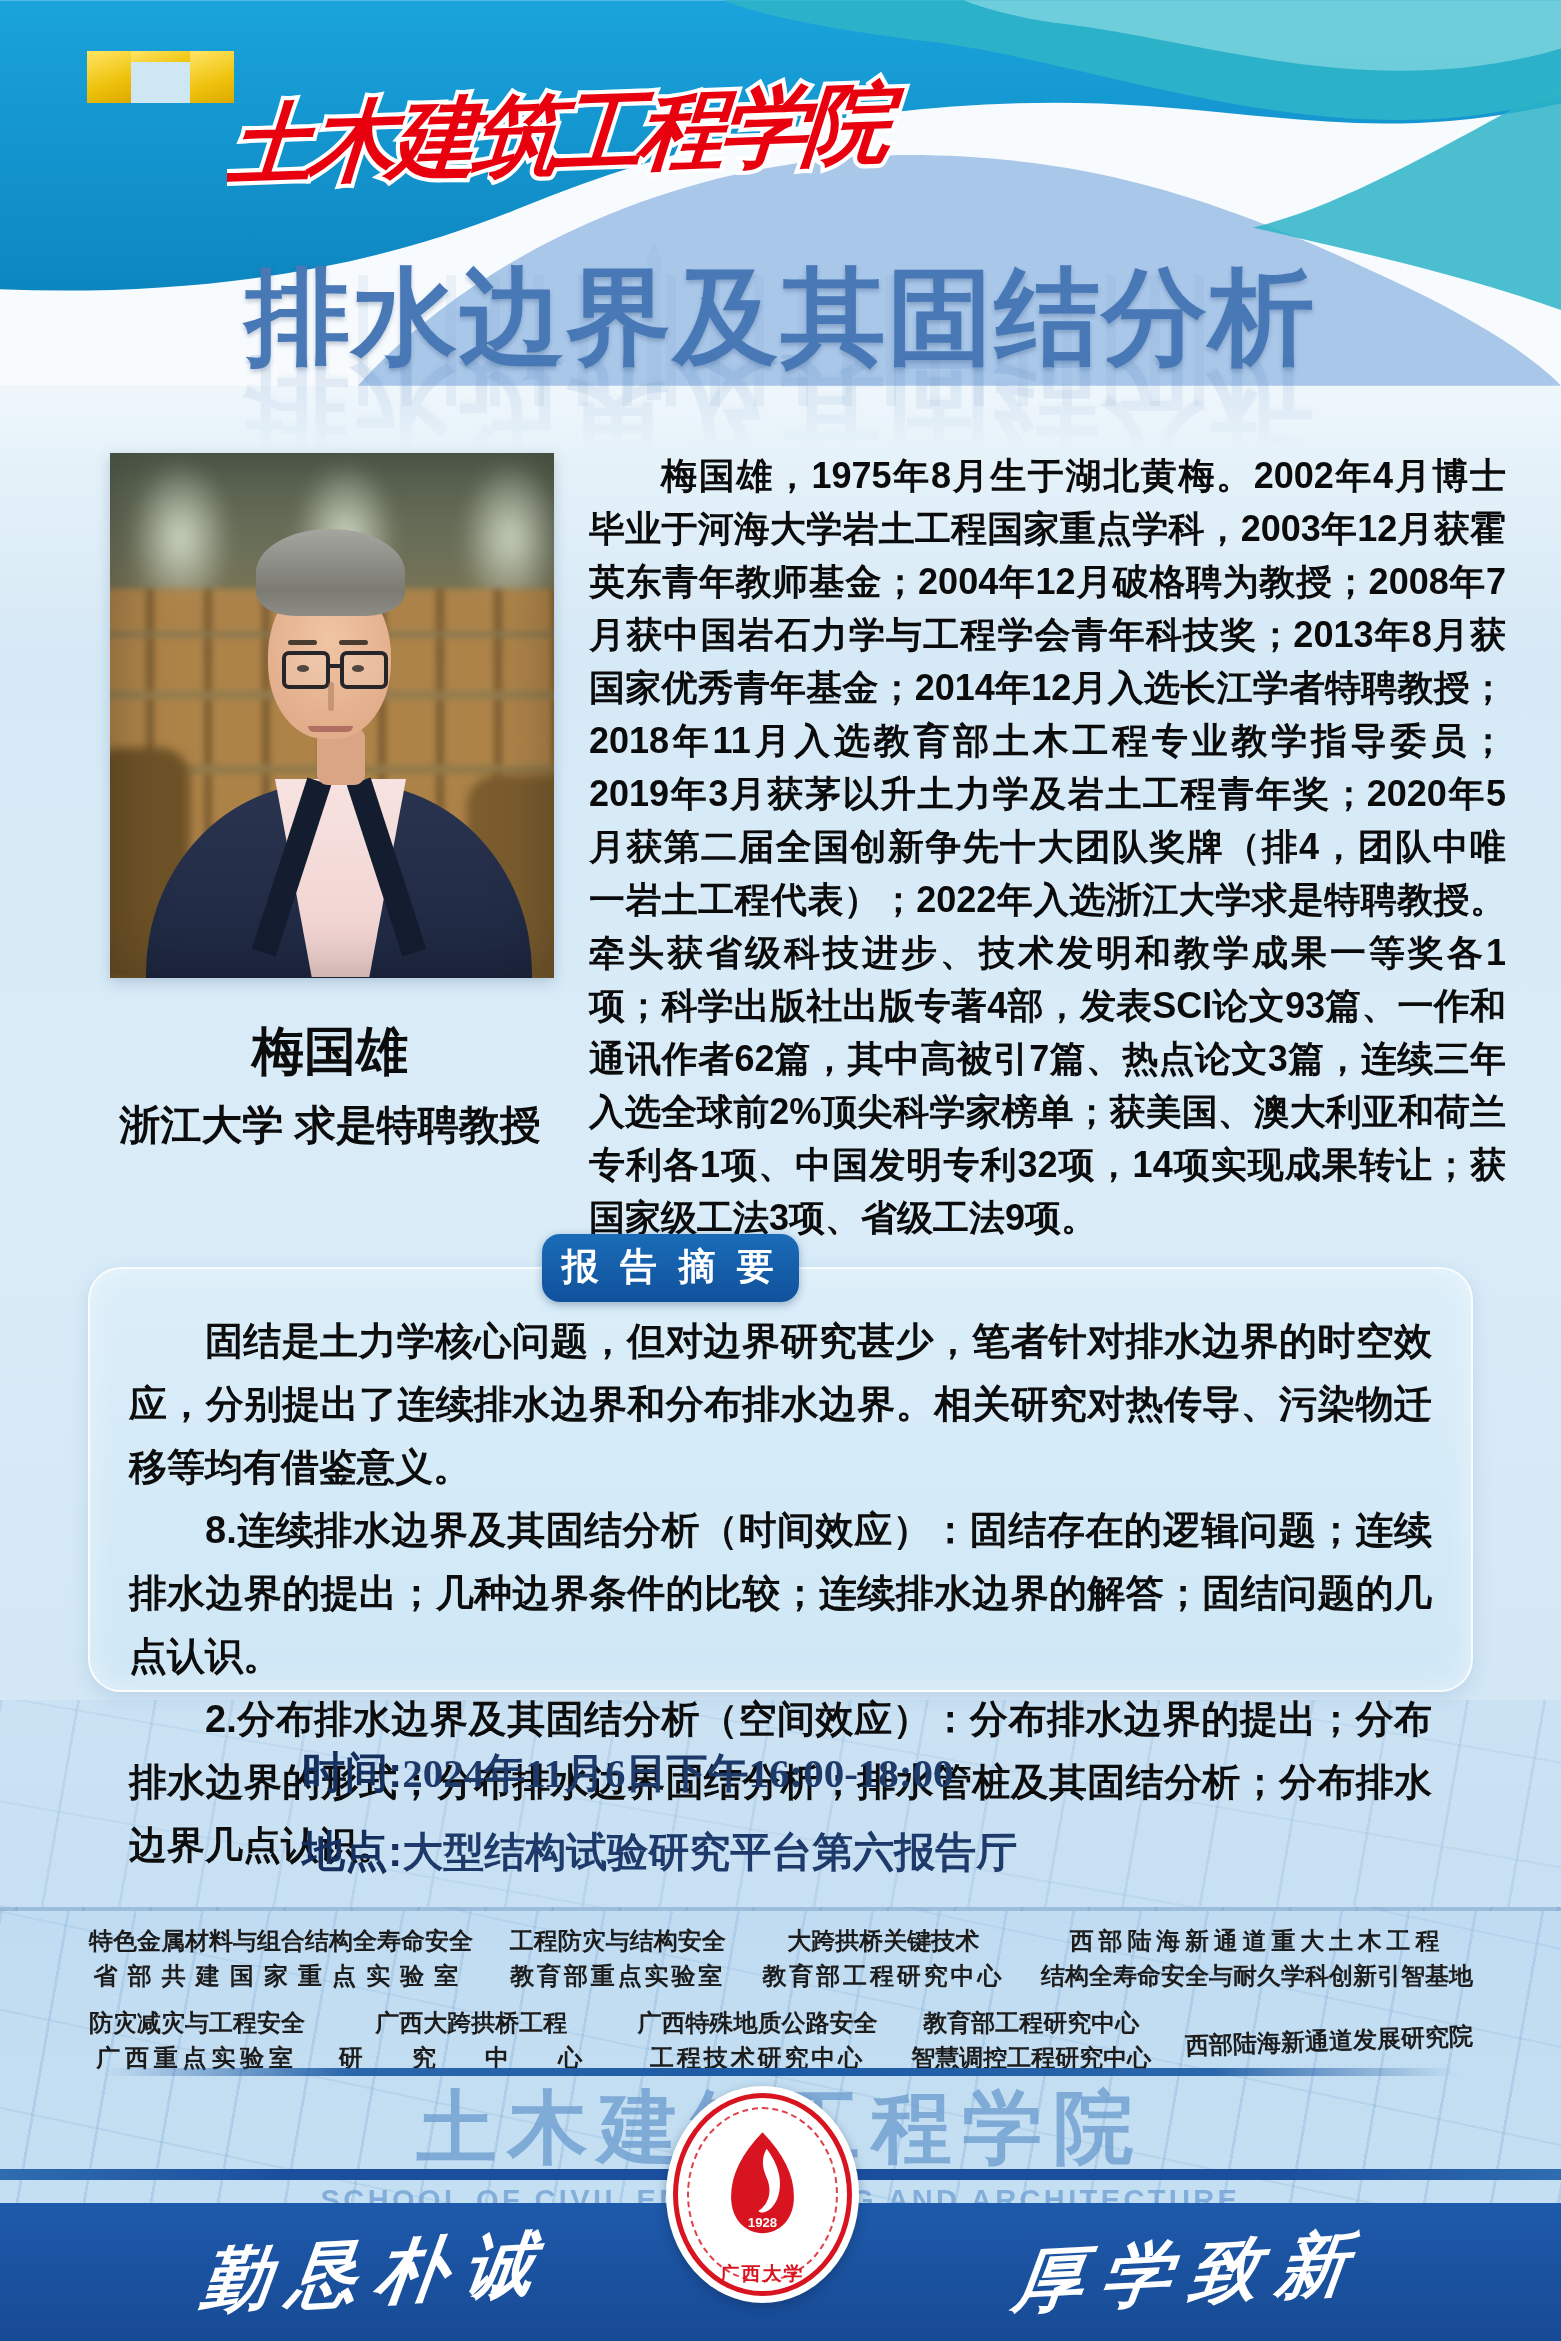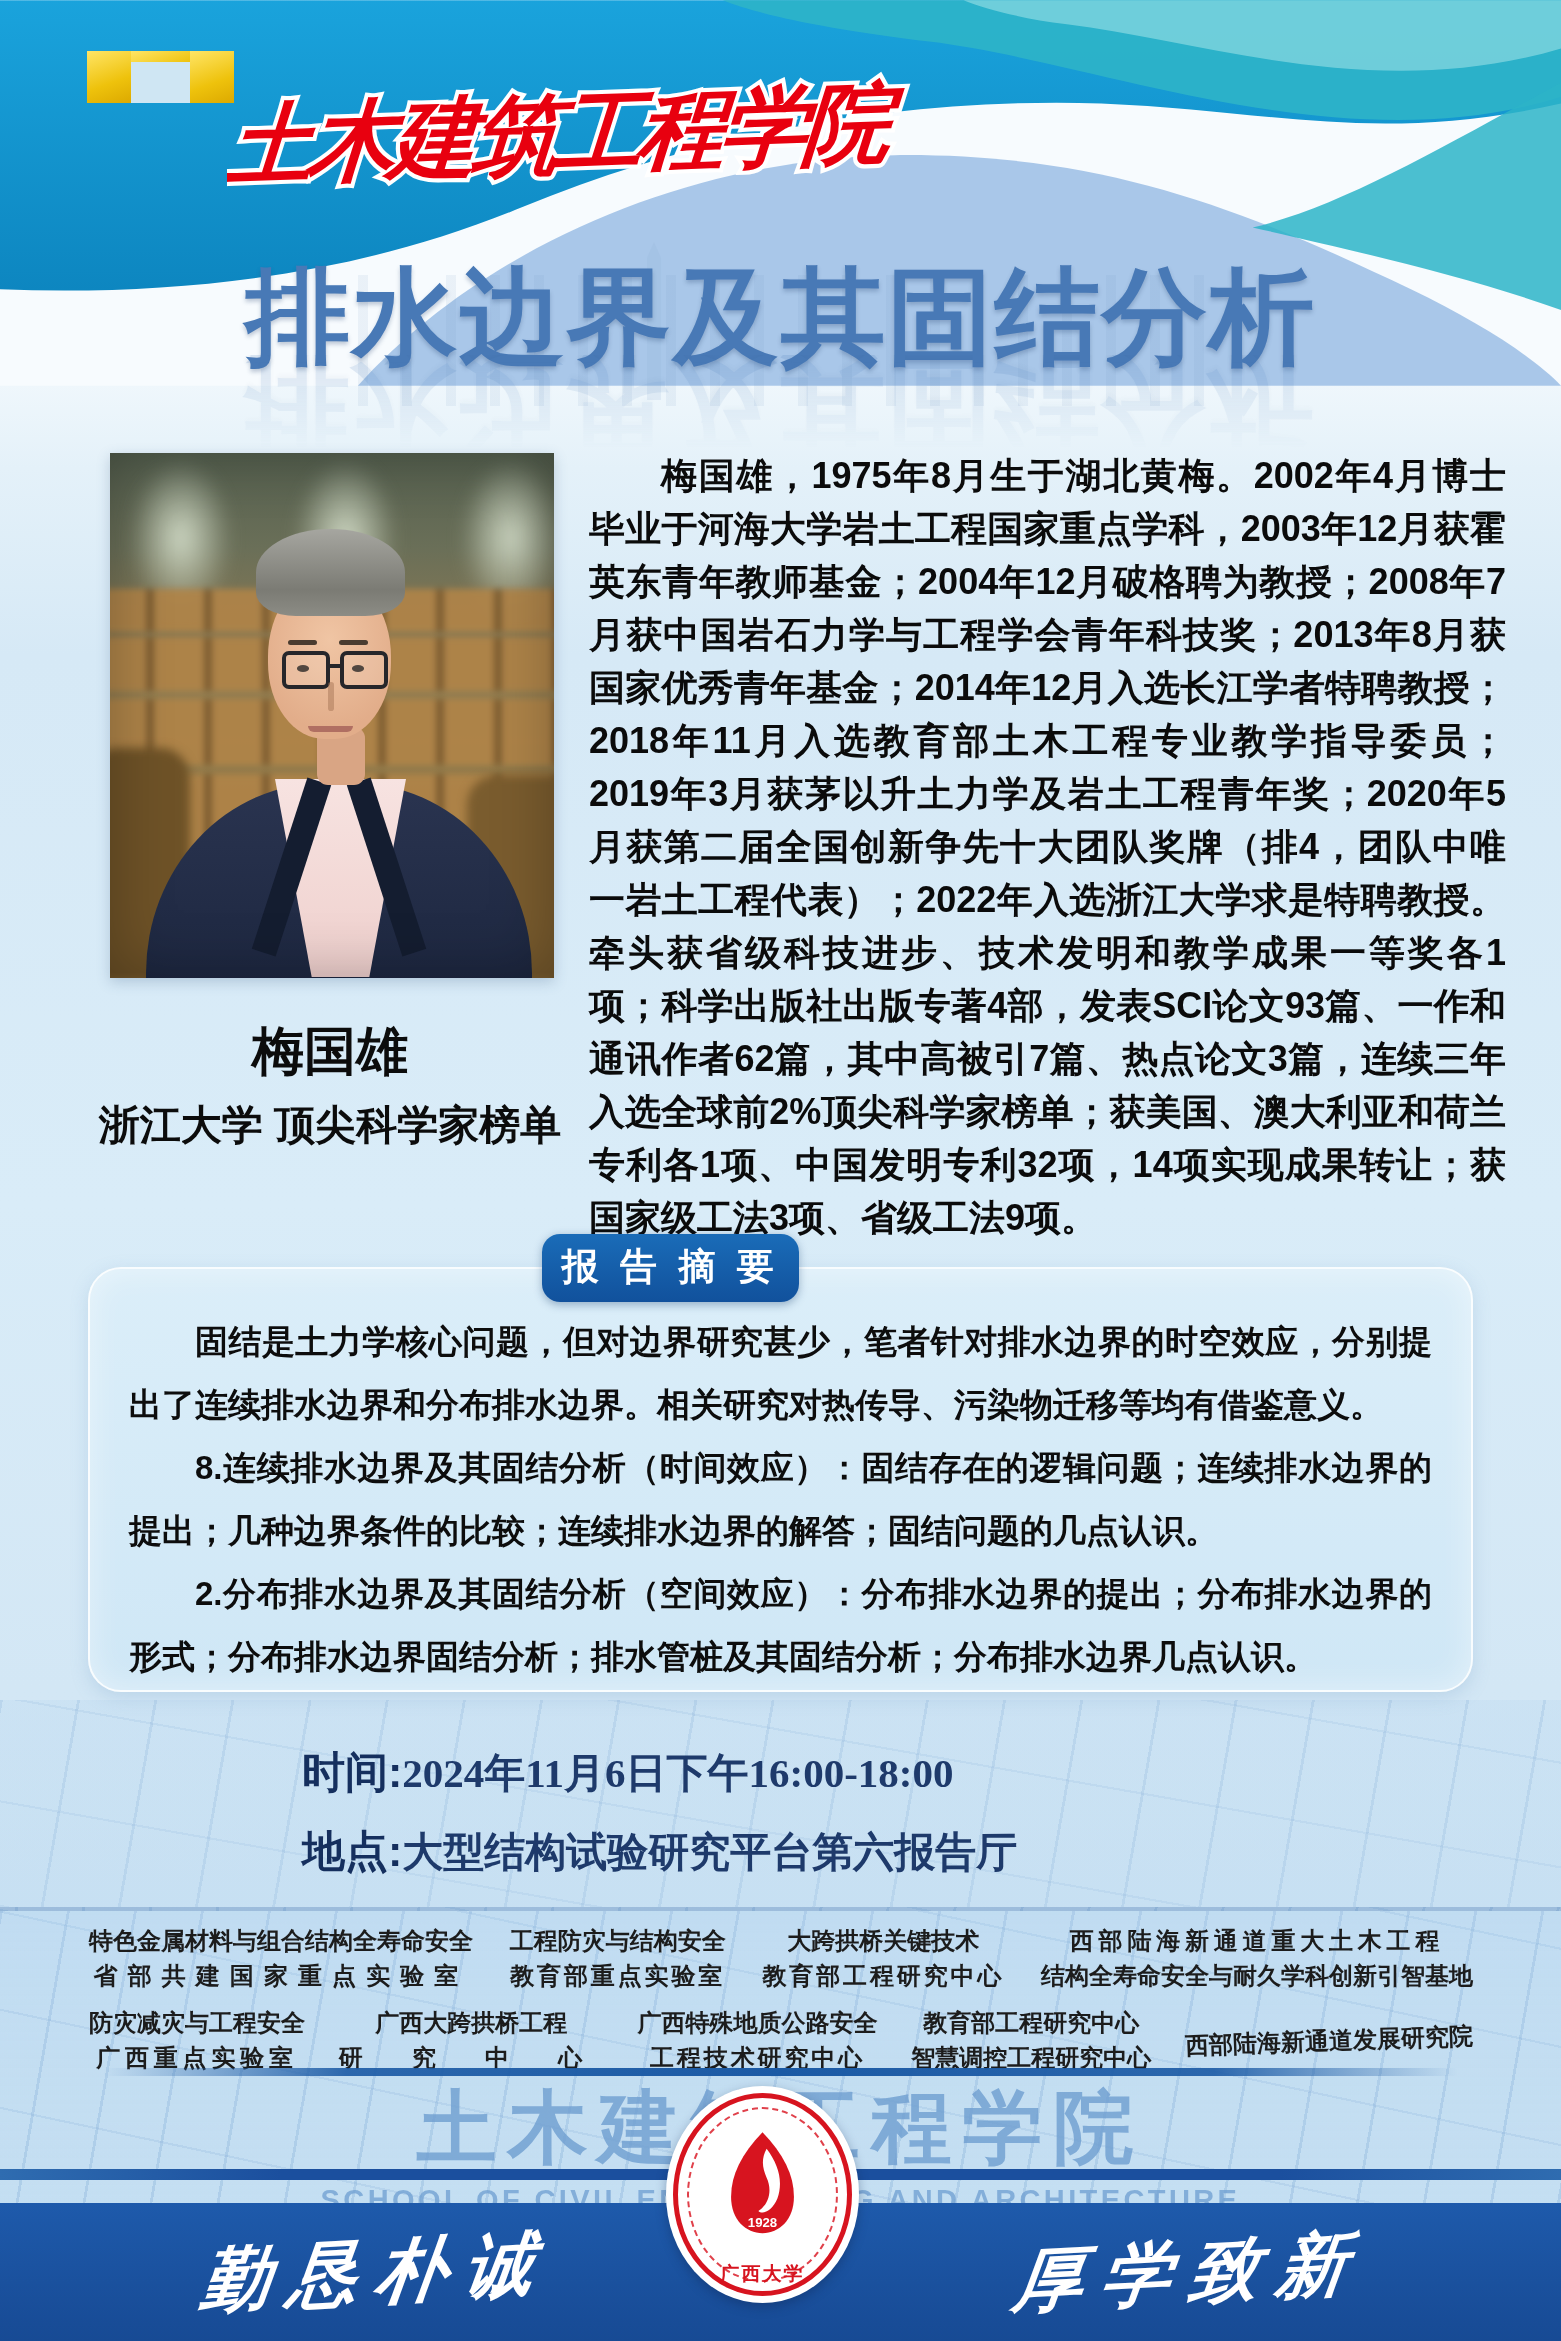--- a/index.html
+++ b/index.html
@@ -80,21 +80,21 @@
   .speaker-caption{position:absolute;left:89px;top:1017px;width:482px;text-align:center;z-index:3;color:#0c0c0c;}
   .speaker-name{font-size:52px;font-weight:900;text-align:center;}
   .speaker-title{margin-top:11px;font-size:41px;font-weight:900;}
   .bio{position:absolute;left:589px;top:449px;width:917px;z-index:3;
     font-size:36px;line-height:53px;font-weight:700;color:#0b0b0b;text-align:justify;text-indent:2em;}
   
   .abstract-box{position:absolute;left:88px;top:1267px;width:1385px;height:425px;border-radius:33px;z-index:2;
     background:linear-gradient(180deg,#dbeef9,#cfe7f6);border:2.1px solid rgba(255,255,255,.85);
     box-shadow:0 5.5px 16.5px rgba(120,160,200,.25), inset 0 0 32px rgba(255,255,255,.45);
     padding:41px 39px 0;box-sizing:border-box;}
-  .abstract-box p{margin:0;font-size:33px;line-height:63px;font-weight:700;color:#0d0d0d;
+  .abstract-box p{margin:0;font-size:38px;line-height:63px;font-weight:700;color:#0d0d0d;
     text-indent:2em;text-align:justify;}
   .abstract-badge{position:absolute;left:542px;top:1234px;width:257px;height:68px;border-radius:18px;z-index:3;
     background:linear-gradient(180deg,#1a6cb8,#11519c);color:#ffffff;font-size:37px;font-weight:800;
     letter-spacing:5.5px;text-align:center;line-height:66px;box-shadow:0 2.8px 8.3px rgba(20,60,110,.35);}
   
   .event{position:absolute;left:302px;top:1744px;z-index:3;color:#1c3766;}
   .event-line{margin-bottom:20.7px;}
   .event-label{font-size:43px;font-weight:900;color:#152f5e;}
   .event-value{font-size:41px;font-weight:700;font-family:"Liberation Serif",serif;color:#1e3a6b;}
   
@@ -208,21 +208,21 @@
       <div class="p-lens pl-r"></div>
       <div class="p-bridge"></div>
       <div class="p-nose"></div>
       <div class="p-mouth"></div>
     </div>
     <div class="photo-vignette"></div>
   </div>
 
   <div class="speaker-caption">
     <div class="speaker-name">梅国雄</div>
-    <div class="speaker-title">浙江大学 顶尖科学家榜单</div>
+    <div class="speaker-title">浙江大学 求是特聘教授</div>
   </div>
 
   <div class="bio">梅国雄，1975年8月生于湖北黄梅。2002年4月博士毕业于河海大学岩土工程国家重点学科，2003年12月获霍英东青年教师基金；2004年12月破格聘为教授；2008年7月获中国岩石力学与工程学会青年科技奖；2013年8月获国家优秀青年基金；2014年12月入选长江学者特聘教授；2018年11月入选教育部土木工程专业教学指导委员；2019年3月获茅以升土力学及岩土工程青年奖；2020年5月获第二届全国创新争先十大团队奖牌（排4，团队中唯一岩土工程代表）；2022年入选浙江大学求是特聘教授。牵头获省级科技进步、技术发明和教学成果一等奖各1项；科学出版社出版专著4部，发表SCI论文93篇、一作和通讯作者62篇，其中高被引7篇、热点论文3篇，连续三年入选全球前2%顶尖科学家榜单；获美国、澳大利亚和荷兰专利各1项、中国发明专利32项，14项实现成果转让；获国家级工法3项、省级工法9项。</div>
 
   <div class="abstract-box">
     <p>固结是土力学核心问题，但对边界研究甚少，笔者针对排水边界的时空效应，分别提出了连续排水边界和分布排水边界。相关研究对热传导、污染物迁移等均有借鉴意义。</p>
     <p>8.连续排水边界及其固结分析（时间效应）：固结存在的逻辑问题；连续排水边界的提出；几种边界条件的比较；连续排水边界的解答；固结问题的几点认识。</p>
     <p>2.分布排水边界及其固结分析（空间效应）：分布排水边界的提出；分布排水边界的形式；分布排水边界固结分析；排水管桩及其固结分析；分布排水边界几点认识。</p>
   </div>
   <div class="abstract-badge">报 告 摘 要</div>

